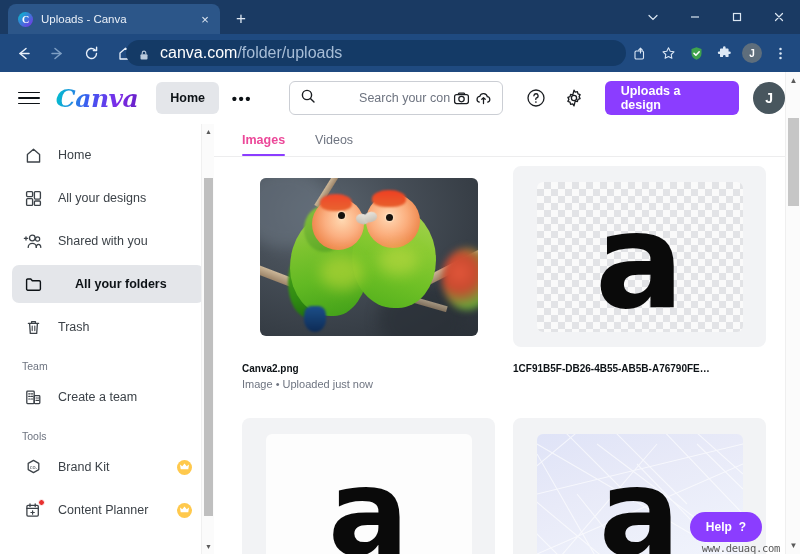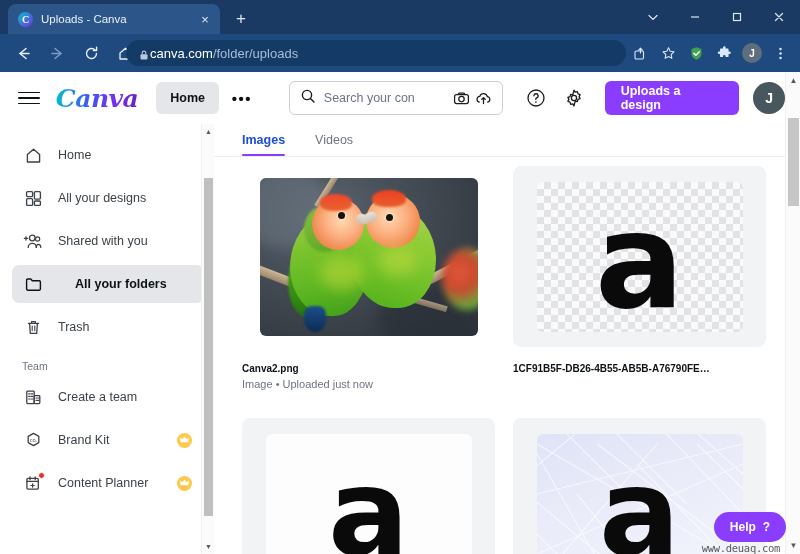--- a/index.html
+++ b/index.html
@@ -66,21 +66,21 @@
     color: #e8f0fa; cursor: pointer;
   }
   .navbtn.first { margin-left: 8px; }
   .navbtn.dim { color: #7e9fc4; }
   .omnibox {
     position: absolute; left: 126px; top: 6px; width: 500px; height: 26px;
     background: #143a66; border-radius: 13px;
     display: flex; align-items: center; padding: 0 12px;
   }
   .lock { width: 12px; height: 12px; flex: 0 0 auto; }
-  .url { font-size: 13px; color: #ffffff; white-space: nowrap; }
+  .url { margin-left: 10px; font-size: 16px; color: #ffffff; white-space: nowrap; }
   .url .path { color: #a7bdd6; }
   .toolicons {
     position: absolute; right: 6px; top: 4px; height: 30px;
     display: flex; align-items: center;
   }
   .ti {
     width: 28px; height: 28px; display: flex; align-items: center;
     justify-content: center; color: #dce8f5; cursor: pointer;
   }
   .ti-avatar {
@@ -115,20 +115,21 @@
   .dots-btn {
     margin-left: 8px; width: 30px; height: 30px; border-radius: 6px;
     display: flex; align-items: center; justify-content: center;
     color: #0d1216; font-size: 15px; font-weight: 700; cursor: pointer;
     letter-spacing: 1.5px;
   }
   .searchbox {
     margin-left: 32px; width: 216px; height: 34px; border: 1px solid #cbced4;
     border-radius: 6px; display: flex; align-items: center; padding: 0 8px 0 10px;
     background: #fff;
+    text-align: right;
   }
   .search-ph { flex: 1; margin-left: 8px; color: #6e7480; font-size: 12.5px;
     white-space: nowrap; overflow: hidden; }
   .sbtn { width: 22px; height: 22px; display: flex; align-items: center;
     justify-content: center; cursor: pointer; }
   .hicon {
     margin-left: 12px; width: 26px; height: 26px; display: flex;
     align-items: center; justify-content: center; cursor: pointer;
   }
   .hicon.first { margin-left: 20px; }
@@ -194,21 +195,21 @@
   }
   .tabs {
     position: absolute; top: 0; left: 0; width: 571px; height: 33px;
     border-bottom: 1px solid #ededee; display: flex; align-items: flex-start;
     padding-left: 28px;
   }
   .tabitem {
     height: 32px; margin-right: 30px; font-size: 12.5px; color: #6e7480;
     display: flex; align-items: center; cursor: pointer; position: relative;
   }
-  .tabitem.active { color: #1d4ed8; font-weight: 700; }
+  .tabitem.active { color: #ec4899; font-weight: 700; }
   .tabitem.active::after {
     content: ""; position: absolute; left: 0; right: 0; bottom: 0;
     height: 2.5px; background: #8b3dff; border-radius: 2px;
   }
   .grid {
     position: absolute; top: 42px; left: 0; width: 571px; height: 388px;
     padding: 0 22px 0 28px;
   }
   .row { display: flex; gap: 18px; }
   .card { width: 253px; }
@@ -306,21 +307,21 @@
     border-radius: 40% 40% 60% 60%; background: linear-gradient(180deg,#1c4f8a,#0d2b55); filter: blur(1px); }
   .bird-side {
     position: absolute; right: -14px; top: 70px; width: 50px; height: 62px;
     border-radius: 50%;
     background: radial-gradient(circle at 35% 40%, #e2563a 0%, #c84a2f 35%, #6aa83a 70%, #4f9a28 100%);
     filter: blur(3.5px);
   }
 
   
   .help-btn {
-    position: absolute; right: 14px; bottom: 12px; width: 72px; height: 30px;
+    position: absolute; right: 38px; bottom: 12px; width: 72px; height: 30px;
     background: #8b3dff; border-radius: 16px; color: #fff; font-size: 12px;
     font-weight: 700; display: flex; align-items: center; justify-content: center;
     gap: 7px; cursor: pointer; z-index: 30;
   }
   .watermark {
     position: absolute; right: 20px; bottom: 0px; font-size: 10.5px;
     color: #5a5a5a; font-family: "DejaVu Sans Mono", monospace; z-index: 31;
     letter-spacing: -0.3px;
   }
   .main-scroll {
@@ -557,20 +558,21 @@
           <span class="sb-ico">
             <svg width="19" height="19" viewBox="0 0 19 19">
                 <rect x="2.8" y="3.2" width="7.4" height="12.4" rx=".8" stroke="#3c4248" stroke-width="1.3" fill="none"></rect>
                 <rect x="10.2" y="7.6" width="5.6" height="8" rx=".8" stroke="#3c4248" stroke-width="1.3" fill="none"></rect>
                 <path d="M4.7 5.8h1.4M7.3 5.8h1.4M4.7 8.4h1.4M7.3 8.4h1.4M4.7 11h1.4M7.3 11h1.4M12 10h1.2M14 10h.6M12 12.4h1.2M14 12.4h.6" stroke="#3c4248" stroke-width="1.15" stroke-linecap="round"></path>
               </svg>
           </span>
           <span class="sb-lbl">Create a team</span>
         </div>
 
+        <div class="sb-section">Tools</div>
 
         <div class="sb-item">
           <span class="sb-ico">
             <svg width="19" height="19" viewBox="0 0 19 19">
                 <path d="M9.5 2.4l5.3 3v6.2l-5.3 3-5.3-3V5.4z" stroke="#3c4248" stroke-width="1.3" fill="none" stroke-linejoin="round"></path>
                 <text x="9.5" y="11" font-size="5.2" fill="#3c4248" text-anchor="middle" font-family="DejaVu Sans">co.</text>
               </svg>
           </span>
           <span class="sb-lbl">Brand Kit</span>
           <span class="crown">

